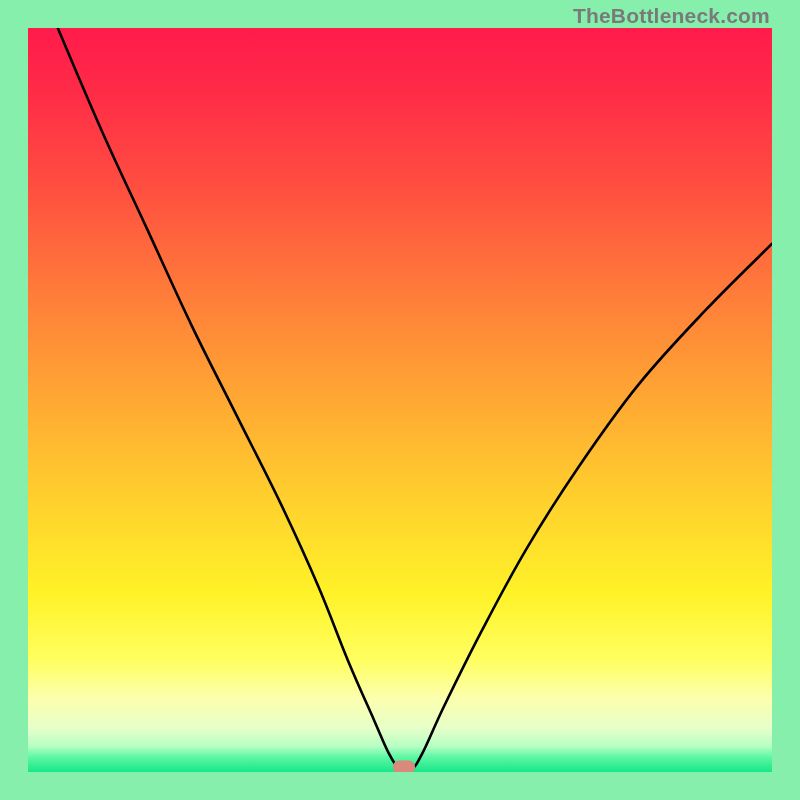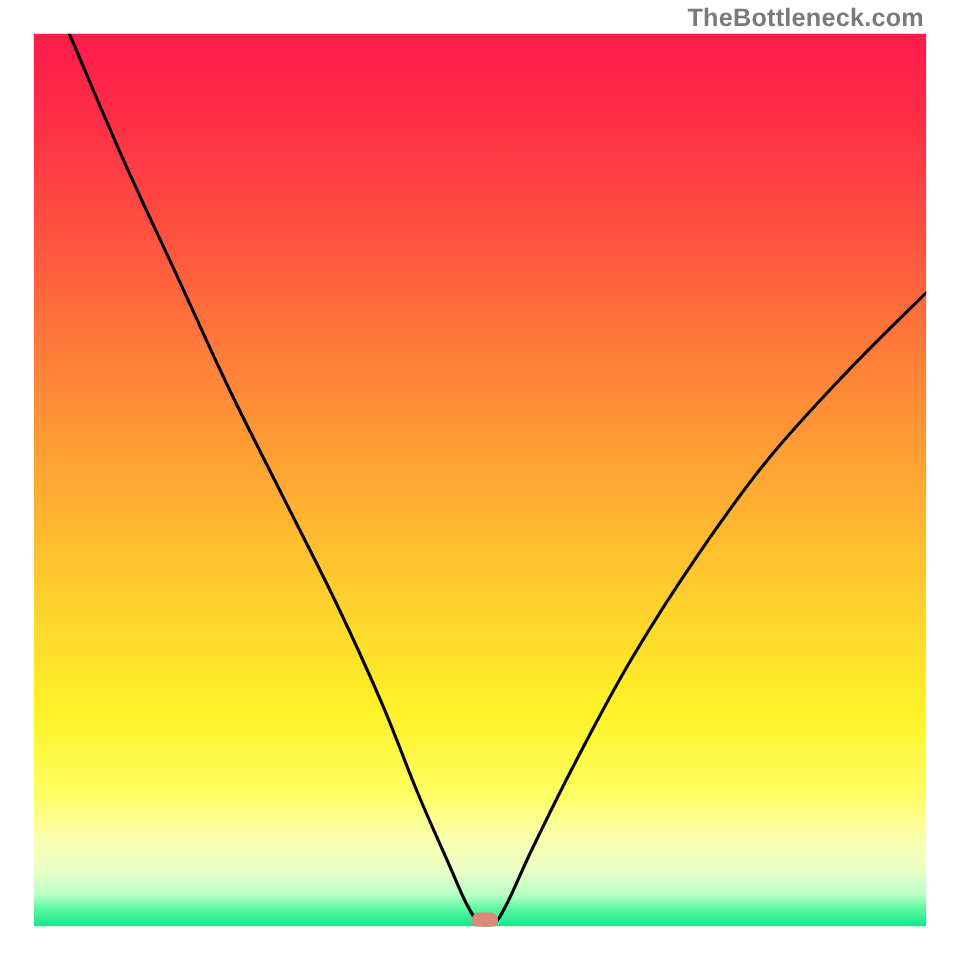--- a/index.html
+++ b/index.html
@@ -10,21 +10,21 @@
     background: #000;
     overflow: hidden;
     font-family: Arial, Helvetica, sans-serif;
   }
   .frame {
     position: absolute;
     left: 0;
     top: 0;
     width: 800px;
     height: 800px;
-    background: #ffffff;
+    background: #86efac;
   }
   .plot-area {
     position: absolute;
     left: 28px;
     top: 28px;
     width: 744px;
     height: 744px;
     overflow: hidden;
   }
   .gradient-bg {

